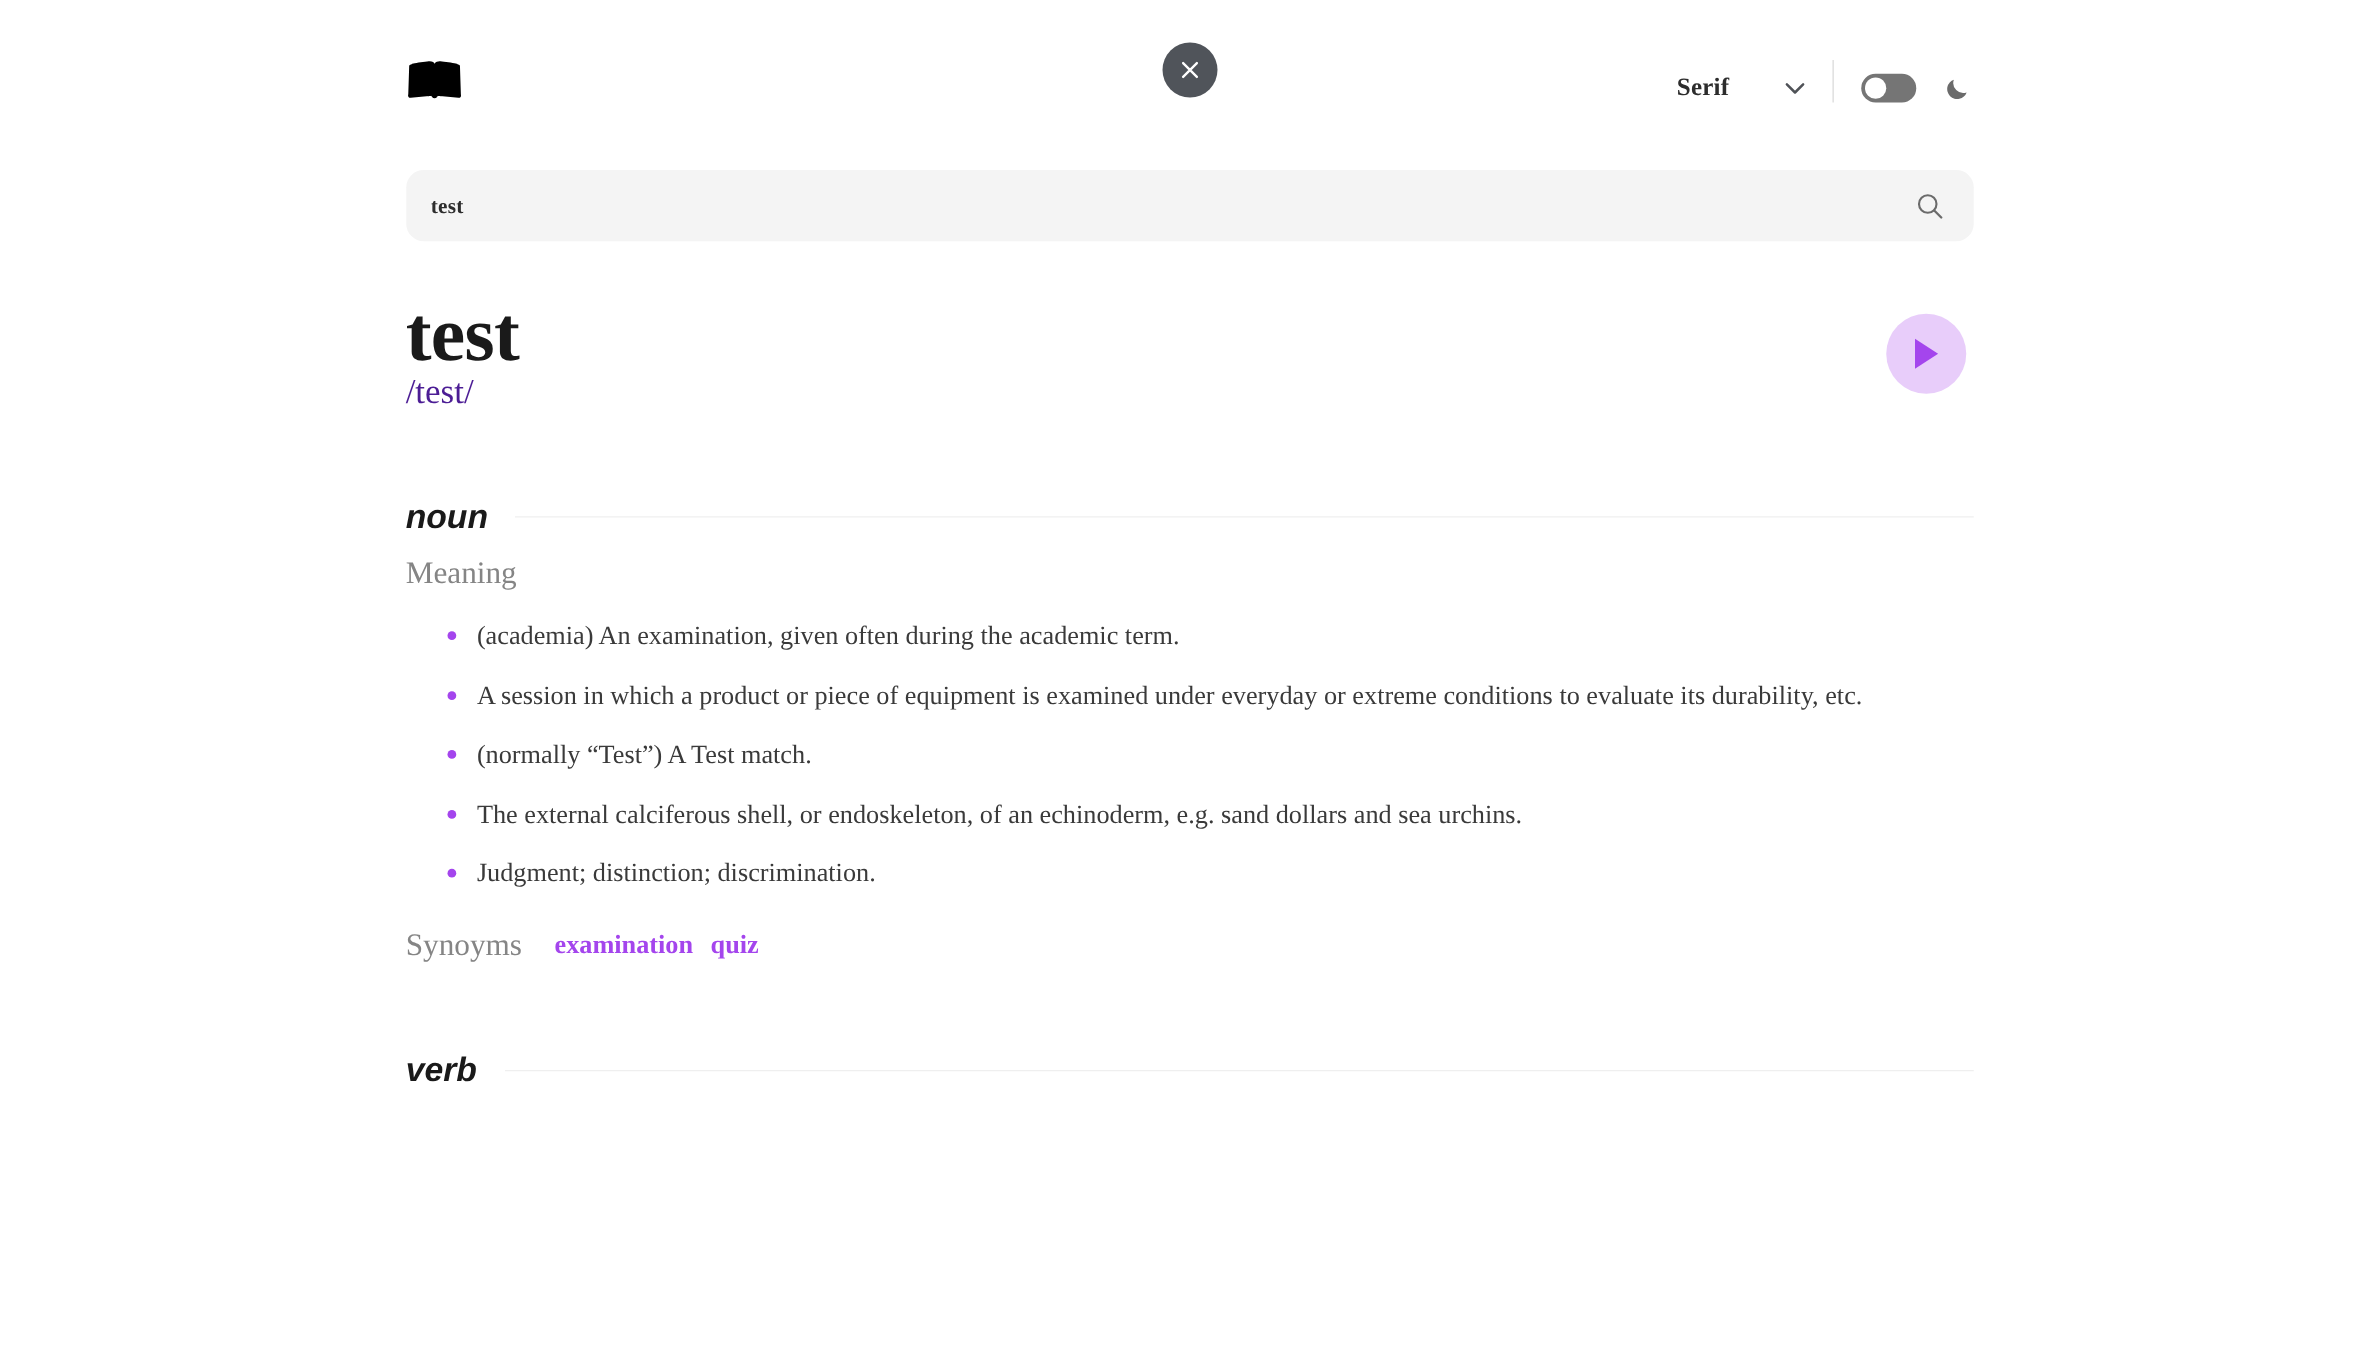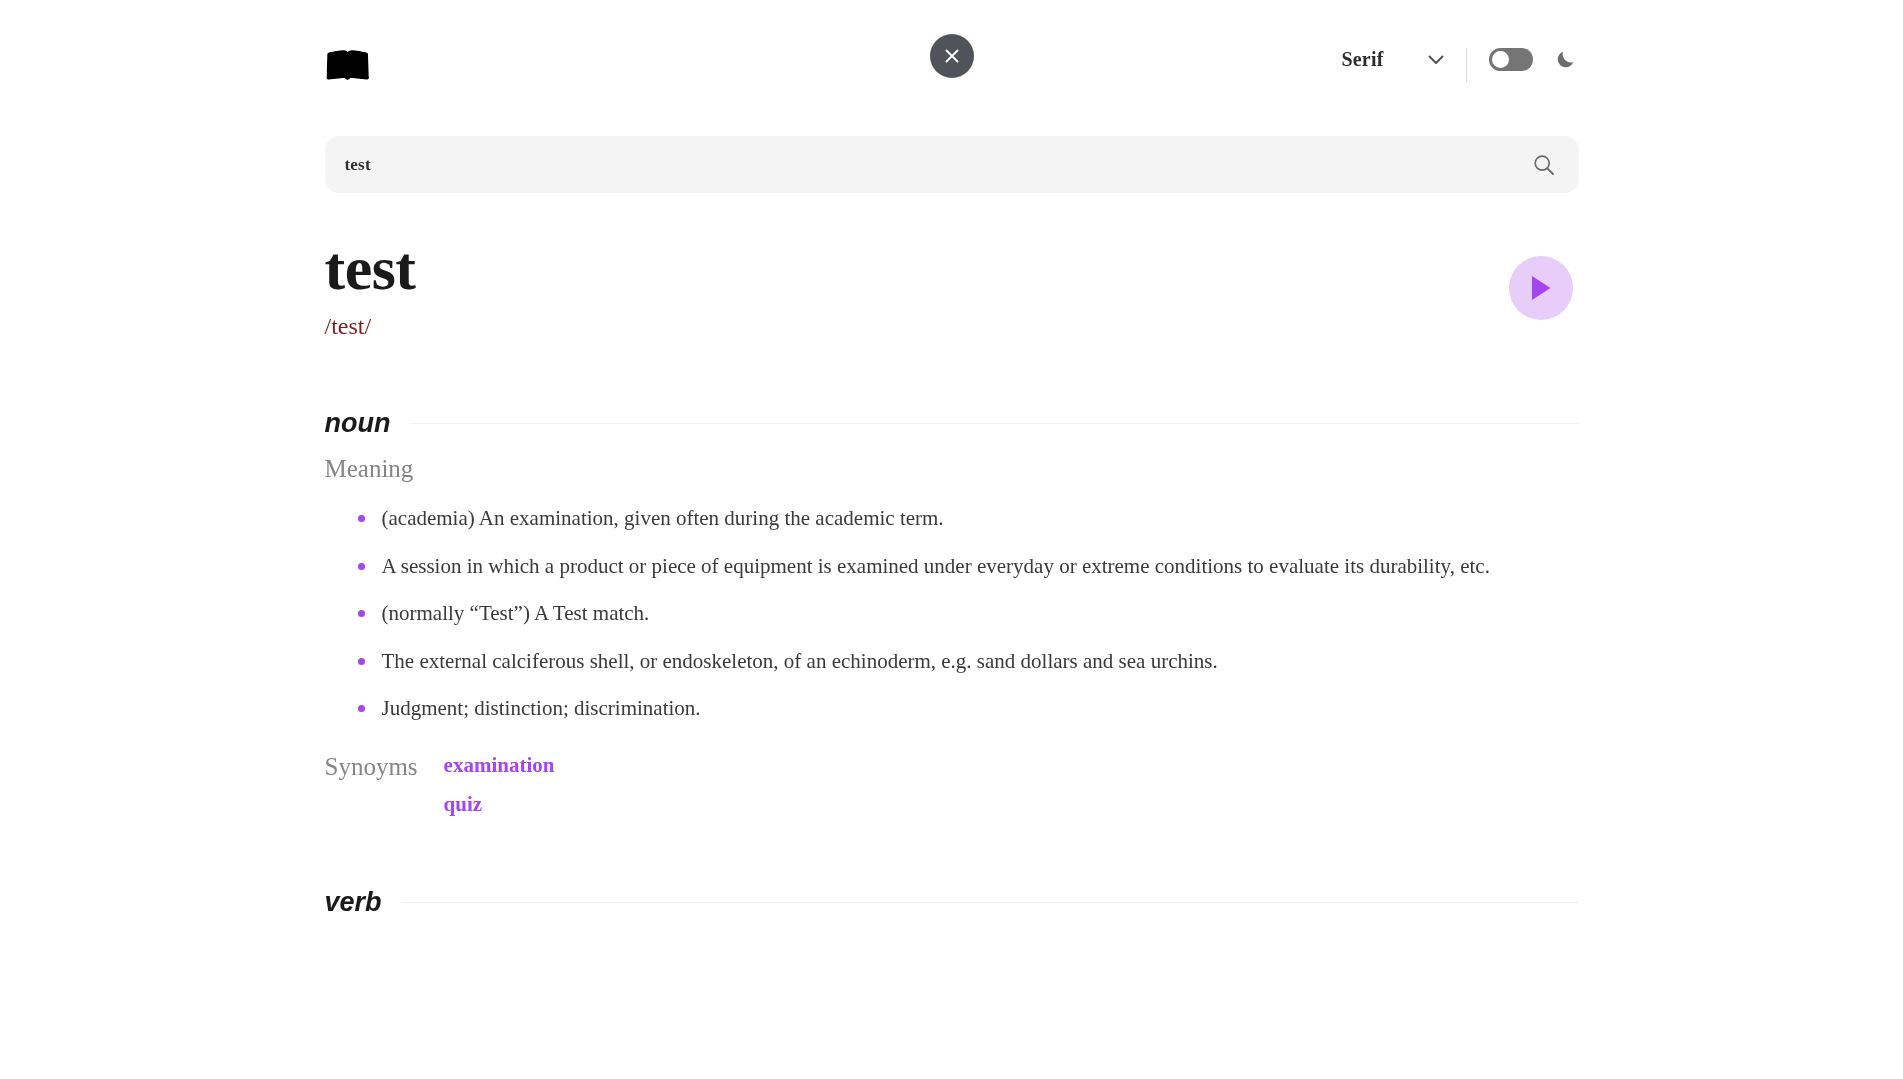--- a/index.html
+++ b/index.html
@@ -59,21 +59,21 @@
     border: none;
     display: flex;
     align-items: center;
     justify-content: center;
     cursor: pointer;
   }
   .close-btn svg { display: block; }
 
   .header-right {
     display: flex;
-    align-items: flex-start;
+    align-items: flex-end;
     gap: 0;
     margin-right: 2px;
   }
 
   .font-select {
     display: flex;
     align-items: center;
     gap: 44px;
     cursor: pointer;
     padding-right: 18px;
@@ -155,24 +155,23 @@
   .hero-left { display: flex; flex-direction: column; }
   .word {
     font-family: "Liberation Serif", "DejaVu Serif", serif;
     font-weight: bold;
     font-size: 62px;
     line-height: 1.02;
     color: #1a1a1a;
     letter-spacing: -.5px;
   }
   .phonetic {
-    margin-top: 14px;
-    font-family: "Liberation Serif", "DejaVu Serif", serif;
-    font-size: 24px;
-    color: #7f1d1d;
+    font-family: "Liberation Serif", "DejaVu Serif", serif;
+    font-size: 28px;
+    color: #4c1d95;
     line-height: 1;
   }
   .play-btn {
     width: 64px;
     height: 64px;
     border-radius: 50%;
     background: #e8cdfa;
     border: none;
     cursor: pointer;
     display: flex;
@@ -241,21 +240,20 @@
     margin-top: 28px;
   }
   .synonyms-label {
     font-family: "Liberation Serif", "DejaVu Serif", serif;
     font-size: 25px;
     color: #858585;
   }
   .synonyms-list {
     display: flex;
     gap: 14px;
-    flex-direction: column;
   }
   .synonym {
     font-family: "Liberation Serif", "DejaVu Serif", serif;
     font-weight: bold;
     font-size: 21px;
     color: #a445ed;
     cursor: pointer;
   }
 
   .section-verb { margin-top: 46px; text-align: right; }

